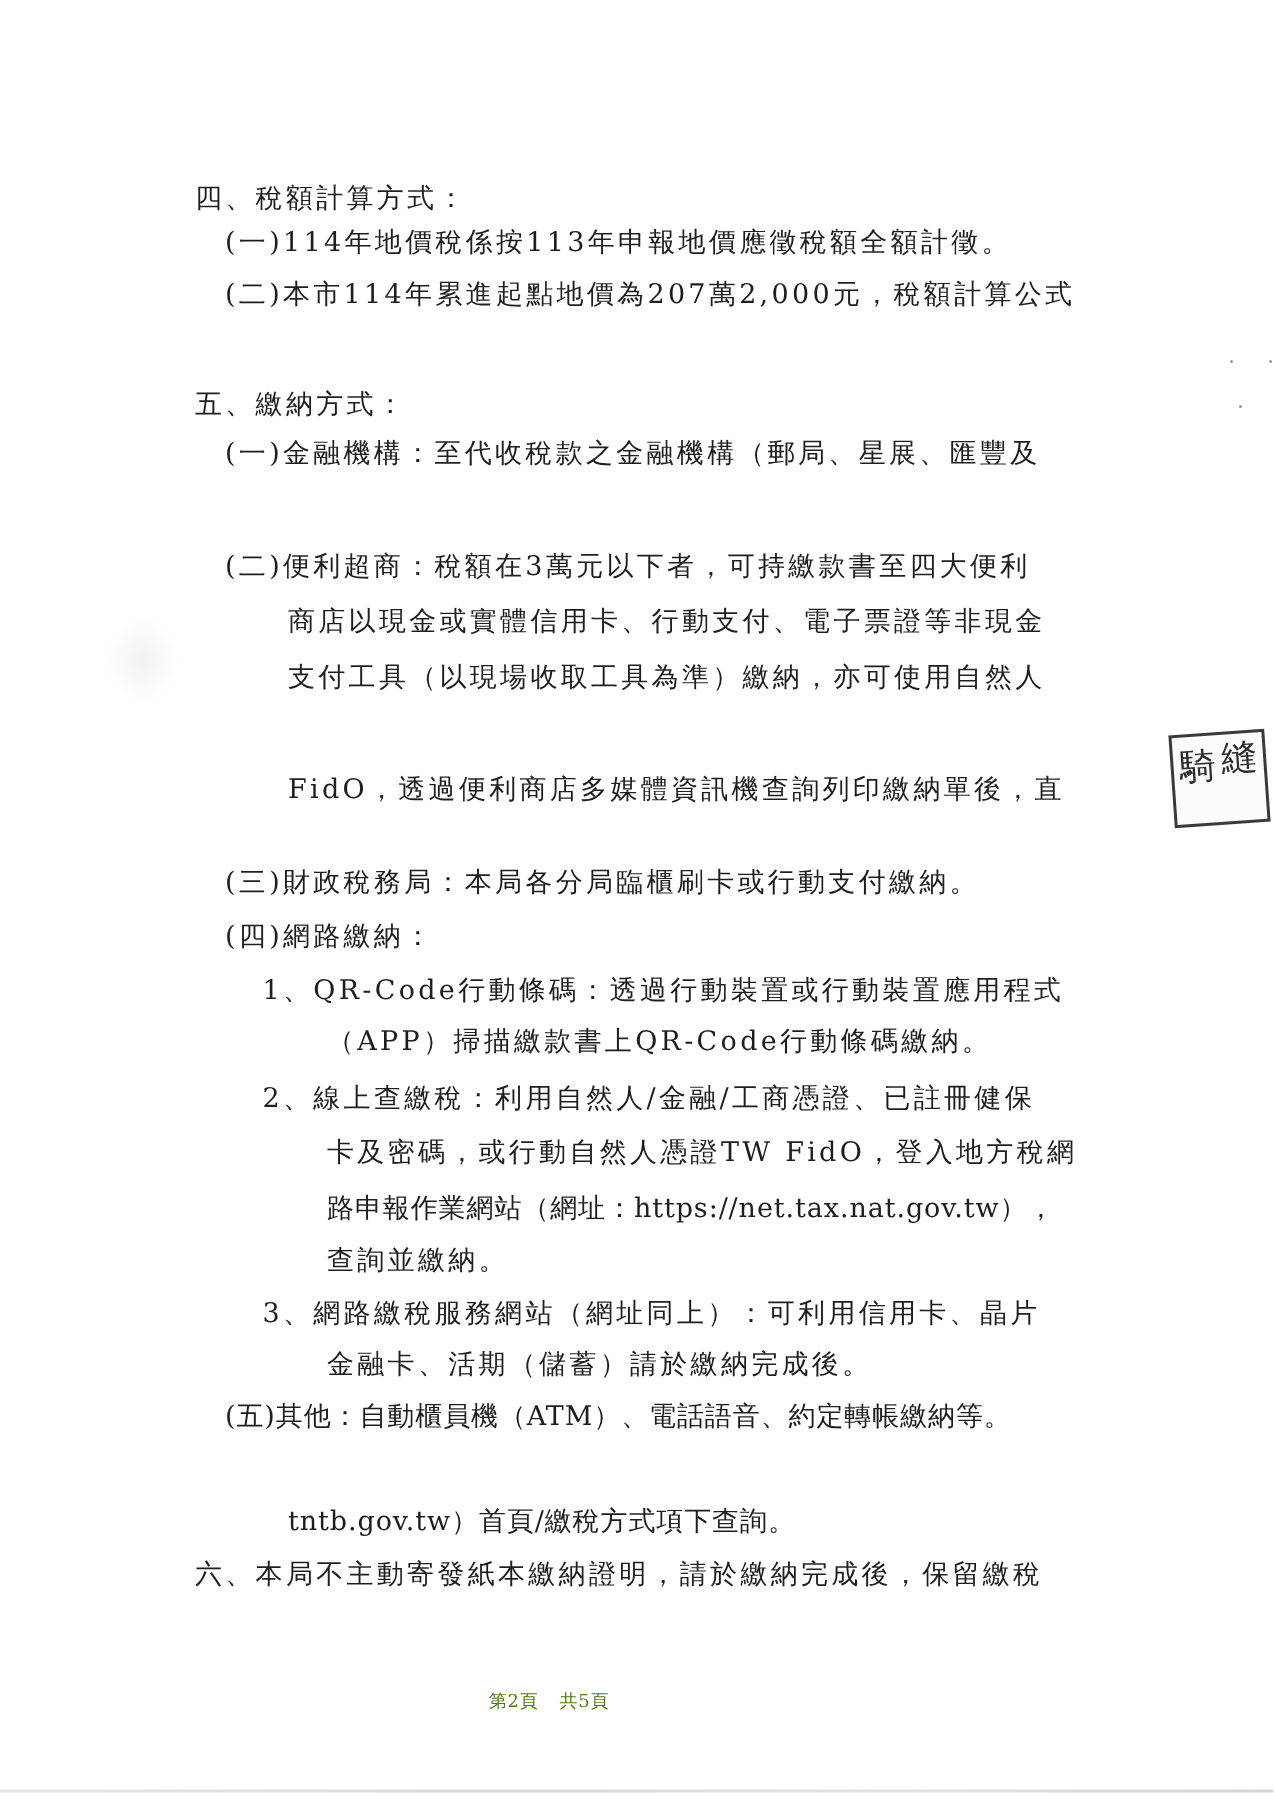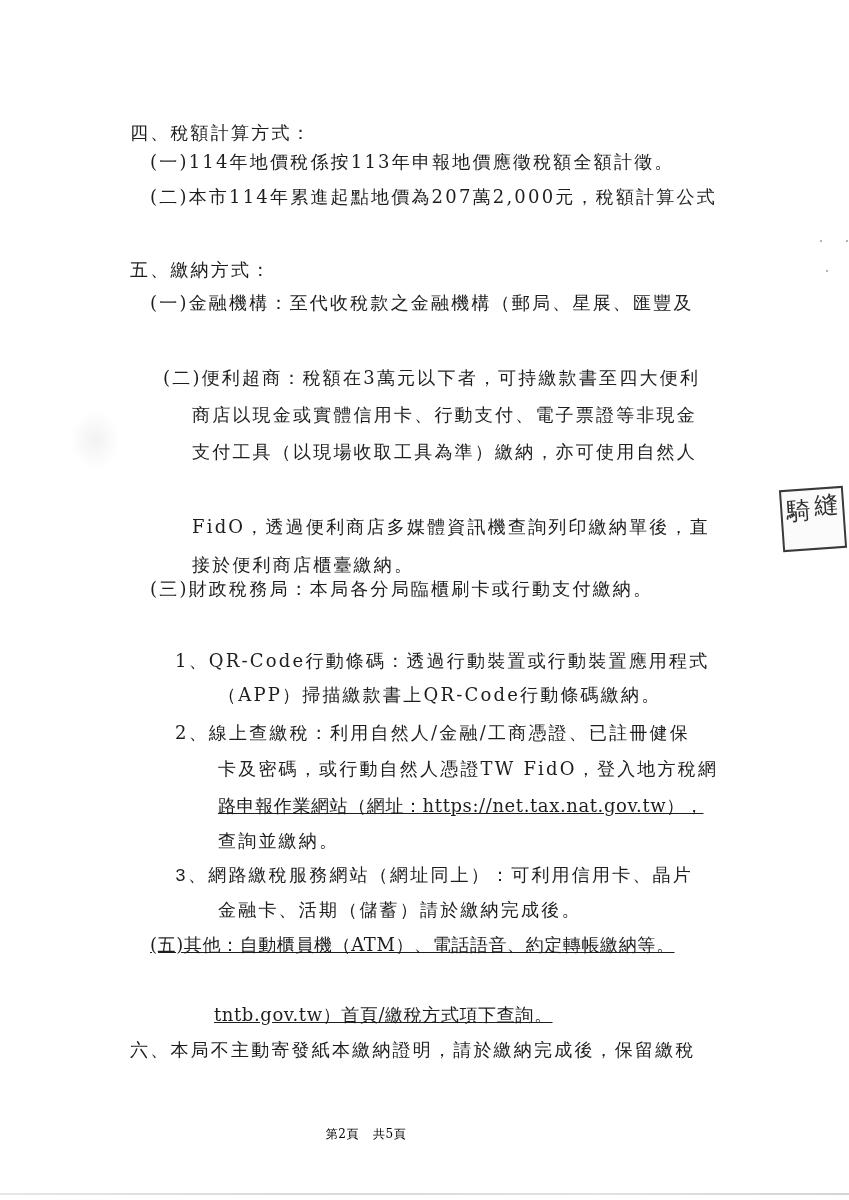--- a/index.html
+++ b/index.html
@@ -12,28 +12,28 @@
     color: #1e1e1e;
   }
   .page { position: absolute; left: 0; top: 0; width: 849px; height: 1200px; }
   .line {
     position: absolute;
     white-space: nowrap;
     font-size: 18px;
     line-height: 28px;
     letter-spacing: 2.2px;
   }
-  .line.tight { letter-spacing: 0.6px; text-decoration: underline; }
+  .line.tight { letter-spacing: 0.6px; }
   .footer {
     position: absolute;
     left: 0; width: 732px;
     top: 1126px;
     text-align: center;
     font-size: 12px;
-    color: #000000;
+    color: #4d7c0f;
     letter-spacing: 0.5px;
   }
   .footer span + span { margin-left: 14px; }
   .bottom-rule {
     position: absolute; left: 0; top: 1193px; width: 849px; height: 2px;
     background: linear-gradient(90deg, #e6e6e6, #d9d9d9 40%, #e2e2e2 70%, #d4d4d4);
   }
   .seal {
     position: absolute;
     left: 781px; top: 488px;
@@ -60,41 +60,41 @@
 
   <div class="smudge"></div>
 
   <div class="line" style="left:130px; top:119px;">四、稅額計算方式：</div>
   <div class="line" style="left:150px; top:148px;">(一)114年地價稅係按113年申報地價應徵稅額全額計徵。</div>
   <div class="line" style="left:150px; top:183px;">(二)本市114年累進起點地價為207萬2,000元，稅額計算公式</div>
 
   <div class="line" style="left:130px; top:256px;">五、繳納方式：</div>
   <div class="line" style="left:150px; top:289px;">(一)金融機構：至代收稅款之金融機構（郵局、星展、匯豐及</div>
 
-  <div class="line" style="left:150px; top:364px;margin-left:13px;">(二)便利超商：稅額在3萬元以下者，可持繳款書至四大便利</div>
+  <div class="line" style="left:150px; top:364px;">(二)便利超商：稅額在3萬元以下者，可持繳款書至四大便利</div>
   <div class="line" style="left:192px; top:401px;">商店以現金或實體信用卡、行動支付、電子票證等非現金</div>
   <div class="line" style="left:192px; top:438px;">支付工具（以現場收取工具為準）繳納，亦可使用自然人</div>
   <div class="line" style="left:192px; top:513px;">FidO，透過便利商店多媒體資訊機查詢列印繳納單後，直</div>
-  <div class="line" style="left:192px; top:551px;">接於便利商店櫃臺繳納。</div>
 
   <div class="line" style="left:150px; top:575px;">(三)財政稅務局：本局各分局臨櫃刷卡或行動支付繳納。</div>
+  <div class="line" style="left:150px; top:611px;">(四)網路繳納：</div>
 
   <div class="line" style="left:175px; top:647px;">1、QR-Code行動條碼：透過行動裝置或行動裝置應用程式</div>
   <div class="line" style="left:218px; top:681px;">（APP）掃描繳款書上QR-Code行動條碼繳納。</div>
 
   <div class="line" style="left:175px; top:719px;">2、線上查繳稅：利用自然人/金融/工商憑證、已註冊健保</div>
   <div class="line" style="left:218px; top:755px;">卡及密碼，或行動自然人憑證TW FidO，登入地方稅網</div>
   <div class="line tight" style="left:218px; top:792px;">路申報作業網站（網址：https://net.tax.nat.gov.tw），</div>
   <div class="line" style="left:218px; top:827px;">查詢並繳納。</div>
 
-  <div class="line" style="left:175px; top:862px;font-family:Liberation Mono, monospace;">3、網路繳稅服務網站（網址同上）：可利用信用卡、晶片</div>
+  <div class="line" style="left:175px; top:862px;">3、網路繳稅服務網站（網址同上）：可利用信用卡、晶片</div>
   <div class="line" style="left:218px; top:896px;">金融卡、活期（儲蓄）請於繳納完成後。</div>
 
   <div class="line tight" style="left:150px; top:931px;">(五)其他：自動櫃員機（ATM）、電話語音、約定轉帳繳納等。</div>
-  <div class="line tight" style="left:192px; top:1001px;margin-left:22px;">tntb.gov.tw）首頁/繳稅方式項下查詢。</div>
+  <div class="line tight" style="left:192px; top:1001px;">tntb.gov.tw）首頁/繳稅方式項下查詢。</div>
 
   <div class="line" style="left:130px; top:1036px;">六、本局不主動寄發紙本繳納證明，請於繳納完成後，保留繳稅</div>
 
   <div class="seal">
     <span class="g" style="left:4px; top:8px;">騎</span>
     <span class="g" style="left:32px; top:4px;">縫</span>
   </div>
 
   <div class="speck" style="left:820px; top:240px;"></div>
   <div class="speck" style="left:826px; top:270px;"></div>

